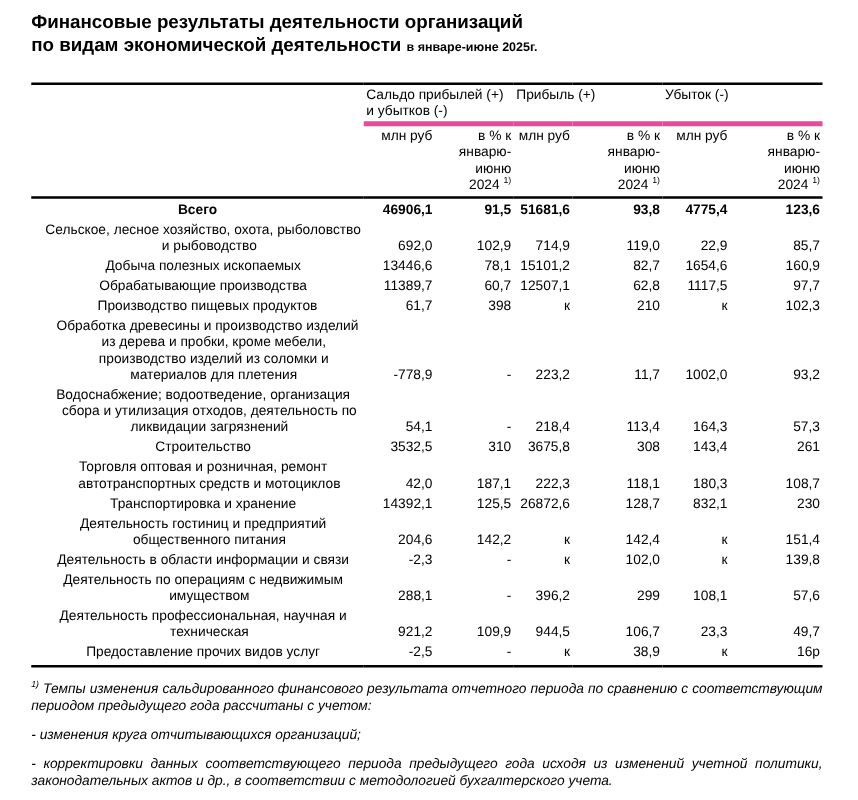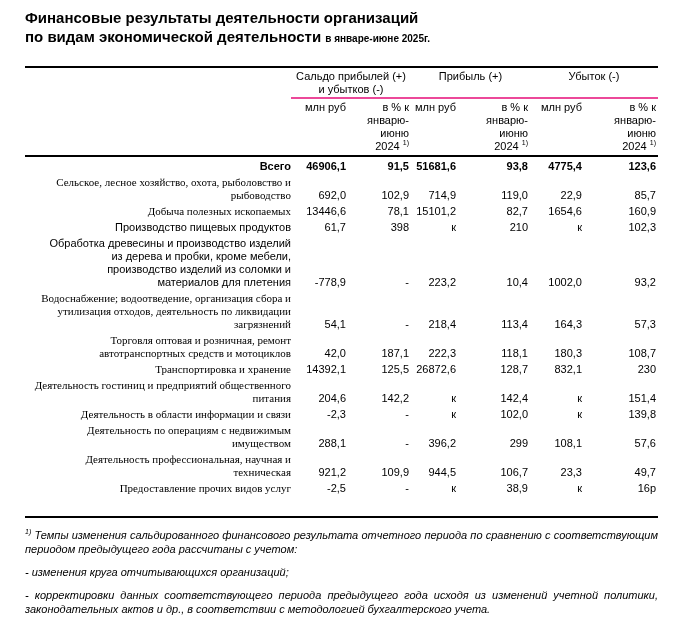--- a/index.html
+++ b/index.html
@@ -28,36 +28,36 @@
   col.c2 { width: 63px; }
   col.c3 { width: 47px; }
   col.c4 { width: 72px; }
   col.c5 { width: 54px; }
   col.c6 { width: 74px; }
 
   td, th { font-size: 11px; line-height: 13px; font-weight: normal; padding: 3px 0 0; }
 
   
   tr.ghead td.grp {
-    text-align: center; vertical-align: top;
-    border-bottom: 2px solid #ec4899;
+    vertical-align: top;
+    border-bottom: 4px solid #ec4899;
     padding: 2px 2px 1px;
   }
   tr.shead td { vertical-align: top; text-align: right; border-bottom: 2px solid #000; padding: 2px 2px 2px; }
   tr.shead .pct .l { display: block; }
   sup { font-size: 7px; vertical-align: super; line-height: 0; }
 
   
-  td.lbl { vertical-align: bottom; text-align: right; }
+  td.lbl { vertical-align: bottom; text-align: center; }
   td.num { vertical-align: bottom; text-align: right; white-space: nowrap; padding-right: 2px; }
   tr.total td { font-weight: bold; }
   tr.total td.lbl { padding-left: 0; }
-  .i1 { padding-left: 19px; text-indent: -10px; font-family: Liberation Serif, serif; }
+  .i1 { padding-left: 19px; text-indent: -10px; }
   .i2 { padding-left: 26px; text-indent: -10px; }
-  tr.last td { border-bottom: 2px solid #000; padding-bottom: 21px; }
+  tr.last td { border-bottom: 2px solid #000; padding-bottom: 3px; }
 
   
   .footnotes { margin-top: 10px; width: 633px; font-style: italic; font-size: 11px; line-height: 14px; }
   .footnotes p { margin: 0 0 9px; text-align: justify; }
 </style>
 </head>
 <body>
 
 <div class="page">
 
@@ -137,45 +137,63 @@
       <tr>
         <td class="lbl i1">Добыча полезных ископаемых</td>
         <td class="num">13446,6</td>
         <td class="num">78,1</td>
         <td class="num">15101,2</td>
         <td class="num">82,7</td>
         <td class="num">1654,6</td>
         <td class="num">160,9</td>
       </tr>
       <tr>
+        <td class="lbl i1">Обрабатывающие производства</td>
+        <td class="num">11389,7</td>
+        <td class="num">60,7</td>
+        <td class="num">12507,1</td>
+        <td class="num">62,8</td>
+        <td class="num">1117,5</td>
+        <td class="num">97,7</td>
+      </tr>
+      <tr>
         <td class="lbl i2">Производство пищевых продуктов</td>
         <td class="num">61,7</td>
         <td class="num">398</td>
         <td class="num">к</td>
         <td class="num">210</td>
         <td class="num">к</td>
         <td class="num">102,3</td>
       </tr>
       <tr>
         <td class="lbl i2">Обработка древесины и производство изделий из дерева и пробки, кроме мебели, производство изделий из соломки и материалов для плетения</td>
         <td class="num">-778,9</td>
         <td class="num">-</td>
         <td class="num">223,2</td>
-        <td class="num">10,4</td>
+        <td class="num">11,7</td>
         <td class="num">1002,0</td>
         <td class="num">93,2</td>
       </tr>
       <tr>
         <td class="lbl i1">Водоснабжение; водоотведение, организация сбора и утилизация отходов, деятельность по ликвидации загрязнений</td>
         <td class="num">54,1</td>
         <td class="num">-</td>
         <td class="num">218,4</td>
         <td class="num">113,4</td>
         <td class="num">164,3</td>
         <td class="num">57,3</td>
+      </tr>
+      <tr>
+        <td class="lbl i1">Строительство</td>
+        <td class="num">3532,5</td>
+        <td class="num">310</td>
+        <td class="num">3675,8</td>
+        <td class="num">308</td>
+        <td class="num">143,4</td>
+        <td class="num">261</td>
       </tr>
       <tr>
         <td class="lbl i1">Торговля оптовая и розничная, ремонт автотранспортных средств и мотоциклов</td>
         <td class="num">42,0</td>
         <td class="num">187,1</td>
         <td class="num">222,3</td>
         <td class="num">118,1</td>
         <td class="num">180,3</td>
         <td class="num">108,7</td>
       </tr>

